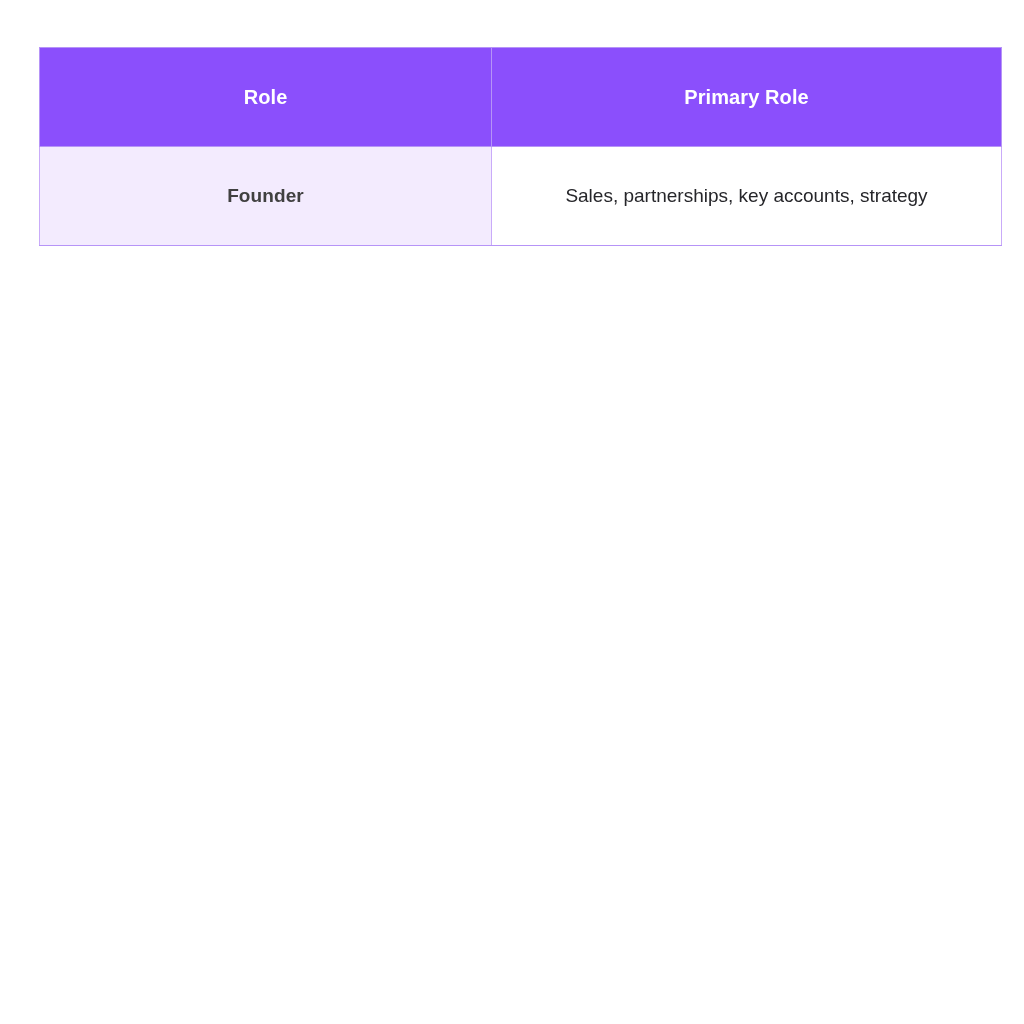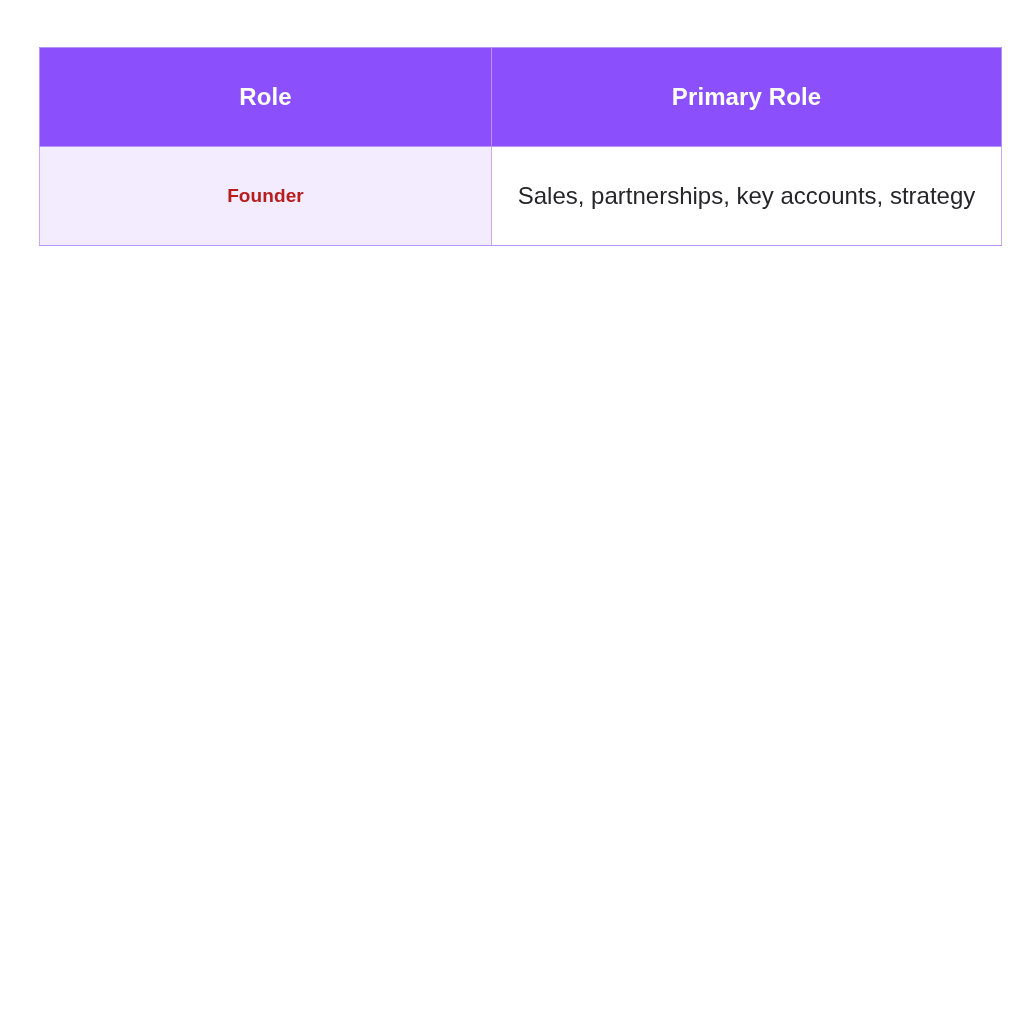--- a/index.html
+++ b/index.html
@@ -43,46 +43,46 @@
     padding: 0 22px;
     vertical-align: middle;
     text-align: center;
     box-sizing: border-box;
   }
 
   
   table.role-table thead th {
     background: #8b4ffc;
     color: #ffffff;
-    font-size: 24px;
+    font-size: 20px;
     font-weight: bold;
     letter-spacing: 0.1px;
     height: 99px;
     border-color: #b694f7;
     border-bottom-color: #b694f7;
   }
 
   
   table.role-table tbody tr {
     height: 99px;
   }
 
   table.role-table tbody td.cell-role {
     background: #f3ebfe;
-    color: #b91c1c;
+    color: #404040;
     font-size: 19px;
     font-weight: bold;
     letter-spacing: 0.1px;
     line-height: 1.35;
   }
 
   table.role-table tbody td.cell-focus {
     background: #ffffff;
     color: #26262a;
-    font-size: 24px;
+    font-size: 19px;
     font-weight: normal;
     line-height: 1.5;
     padding: 0 16px;
   }
 
   
   table.role-table tbody tr:first-child td {
     border-top-color: #b694f7;
   }
   table.role-table tbody tr td {

